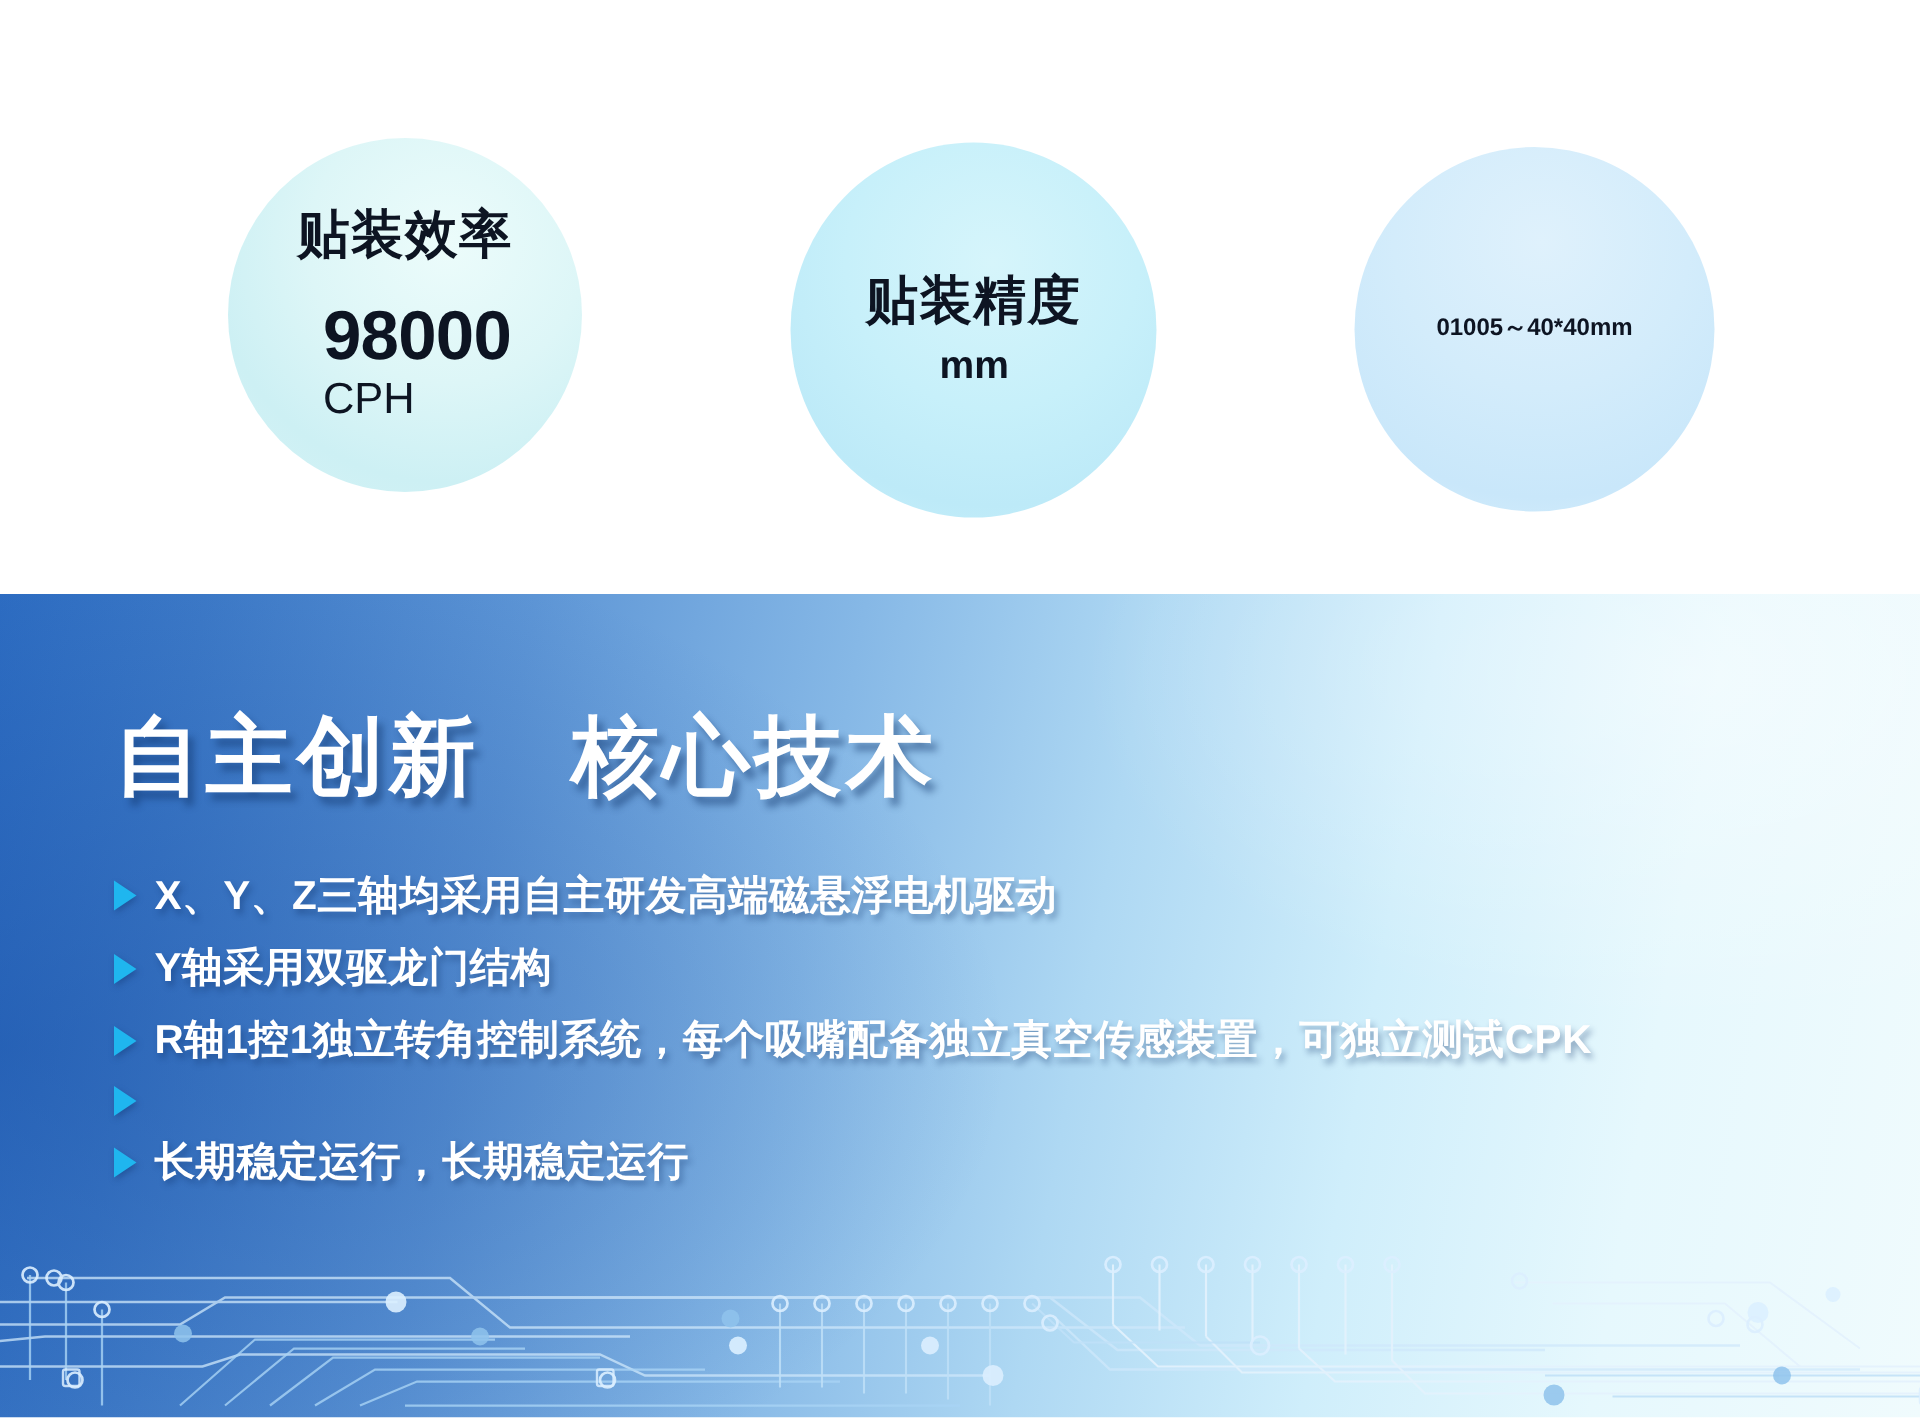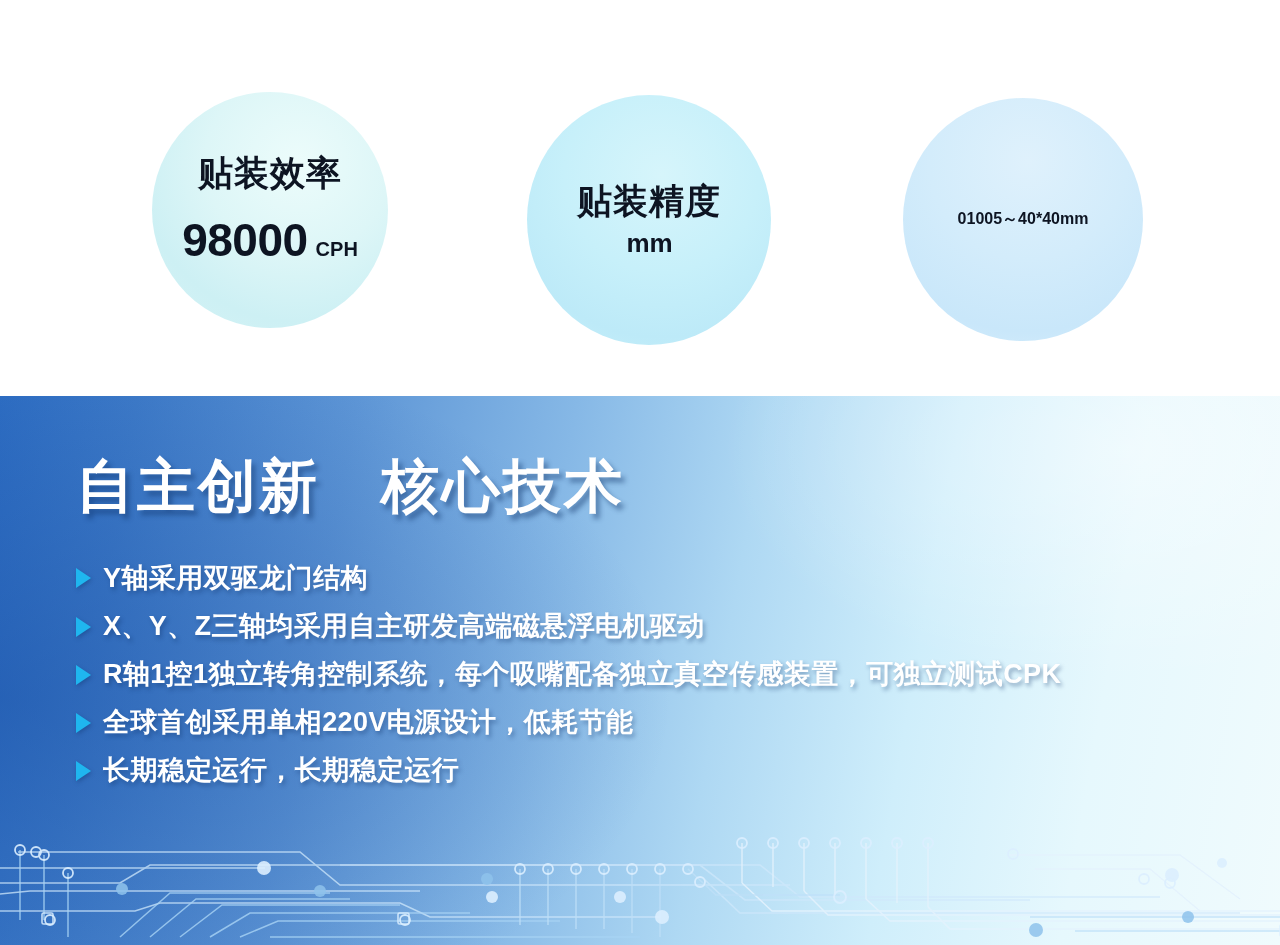--- a/index.html
+++ b/index.html
@@ -49,34 +49,35 @@
     white-space: nowrap;
   }
 
   .spec-bubble .bub-value {
     white-space: nowrap;
     line-height: 1.15;
     color: #0d1422;
     display: flex;
     align-items: baseline;
     justify-content: center;
+    flex-direction: column;
   }
 
   
   #bubble-efficiency {
     left: 152px; top: 92px;
     width: 236px; height: 236px;
     background: radial-gradient(circle at 62% 30%, #ecfcfb 0%, #ddf6f7 42%, #cdf0f4 72%, #d6f3f6 100%);
   }
   #bubble-efficiency .bub-title { margin-bottom: 20px; }
   #bubble-efficiency .bub-value .num {
     font-size: 46px; font-weight: 800; letter-spacing: -0.5px;
   }
   #bubble-efficiency .bub-value .unit {
-    font-size: 20px; font-weight: 700; margin-left: 8px;
+    font-size: 29px; font-weight: 400; margin-left: 8px;
   }
 
   
   #bubble-accuracy {
     left: 527px; top: 95px;
     width: 244px; height: 250px;
     background: radial-gradient(circle at 55% 32%, #d6f5fb 0%, #c7f0fa 45%, #bdeaf8 75%, #c9f1fb 100%);
   }
   #bubble-accuracy .bub-title { margin-bottom: 8px; }
   #bubble-accuracy .bub-value .num {
@@ -129,21 +130,21 @@
     position: absolute;
     left: 0; bottom: 0;
     width: 1280px;
     height: 120px;
     pointer-events: none;
   }
 
   .tech-content {
     position: relative;
     z-index: 3;
-    padding: 60px 0 0 76px;
+    padding: 79px 0 0 76px;
   }
 
   .tech-title {
     font-size: 58px;
     font-weight: 800;
     color: #ffffff;
     letter-spacing: 3px;
     line-height: 1.05;
     white-space: pre;
     text-shadow: 4px 5px 5px rgba(13,48,102,0.45);
@@ -308,36 +309,35 @@
     </svg>
 
     <div class="tech-content">
 
       <h1 class="tech-title">自主创新　核心技术</h1>
 
       <ul class="bullet-list">
 
         <li class="bullet-item">
           <span class="bullet-marker"></span>
+          <span class="bullet-text">X、Y、Z三轴均采用自主研发高端磁悬浮电机驱动</span>
+        </li>
+
+        <li class="bullet-item">
+          <span class="bullet-marker"></span>
           <span class="bullet-text">Y轴采用双驱龙门结构</span>
         </li>
 
         <li class="bullet-item">
           <span class="bullet-marker"></span>
-          <span class="bullet-text">X、Y、Z三轴均采用自主研发高端磁悬浮电机驱动</span>
-        </li>
-
-        <li class="bullet-item">
-          <span class="bullet-marker"></span>
           <span class="bullet-text">R轴1控1独立转角控制系统，每个吸嘴配备独立真空传感装置，可独立测试CPK</span>
         </li>
 
         <li class="bullet-item">
           <span class="bullet-marker"></span>
-          <span class="bullet-text">全球首创采用单相220V电源设计，低耗节能</span>
         </li>
 
         <li class="bullet-item">
           <span class="bullet-marker"></span>
           <span class="bullet-text">长期稳定运行，长期稳定运行</span>
         </li>
 
       </ul>
     </div>
   </section>

